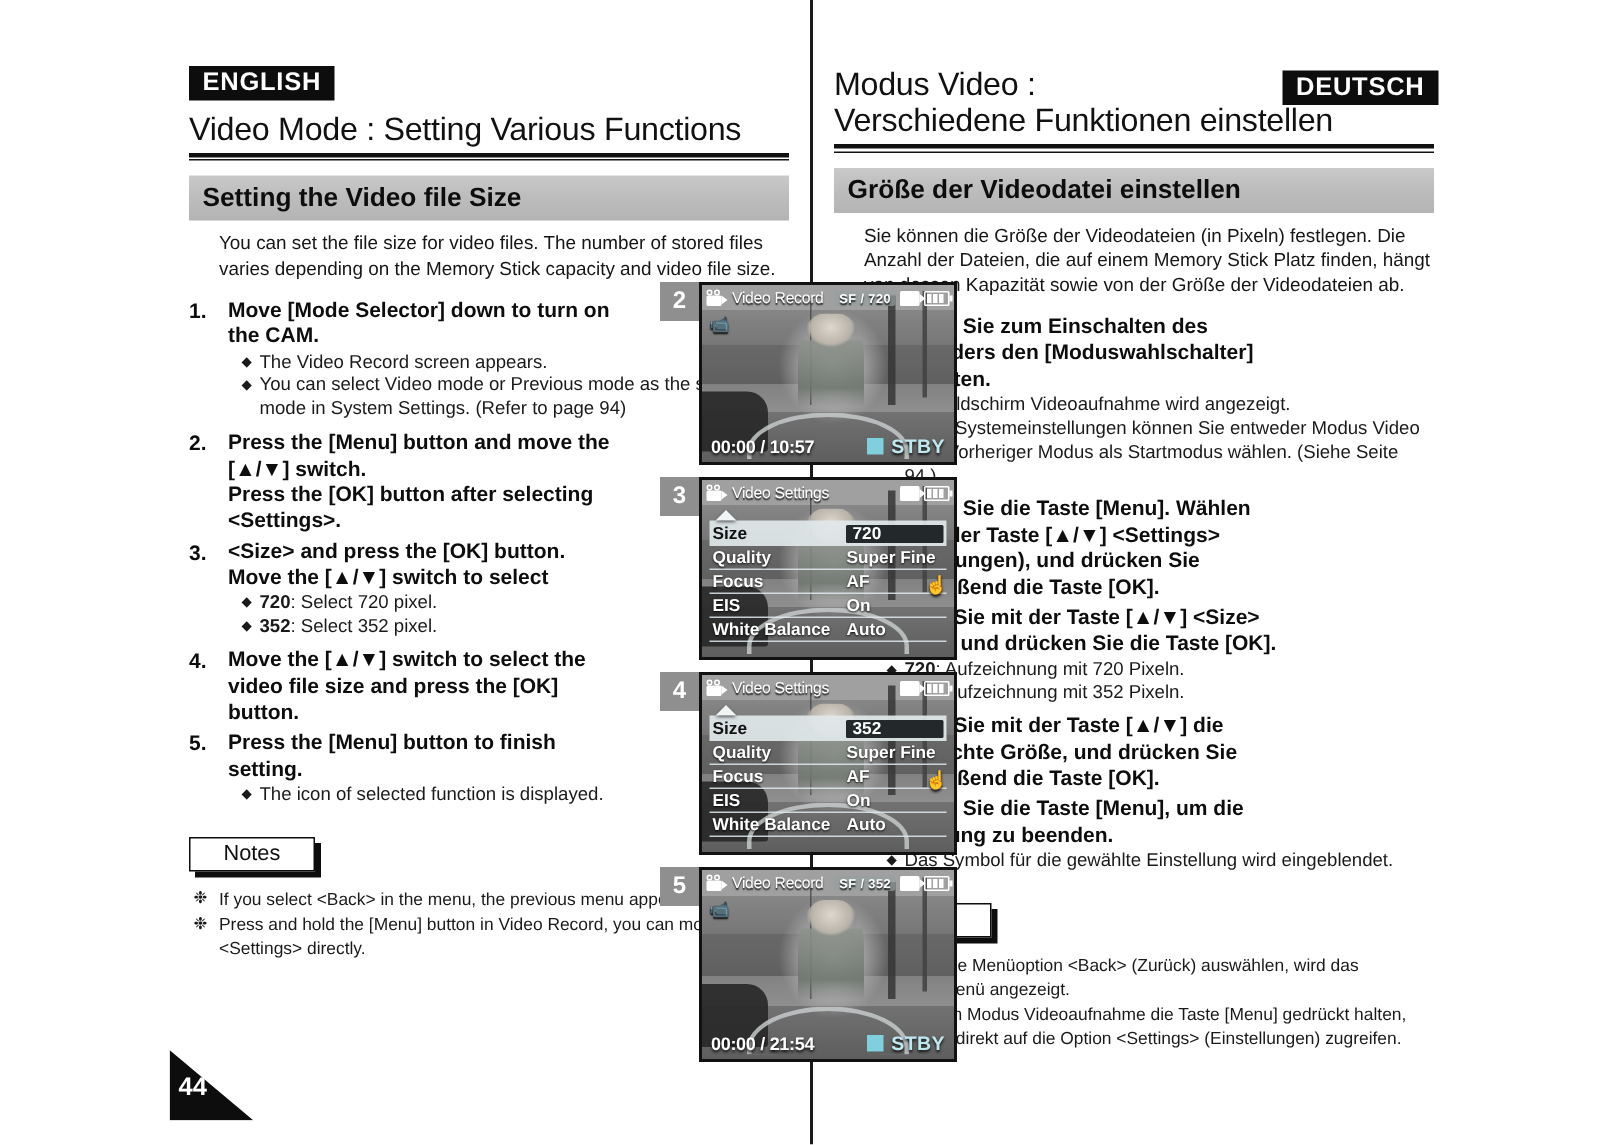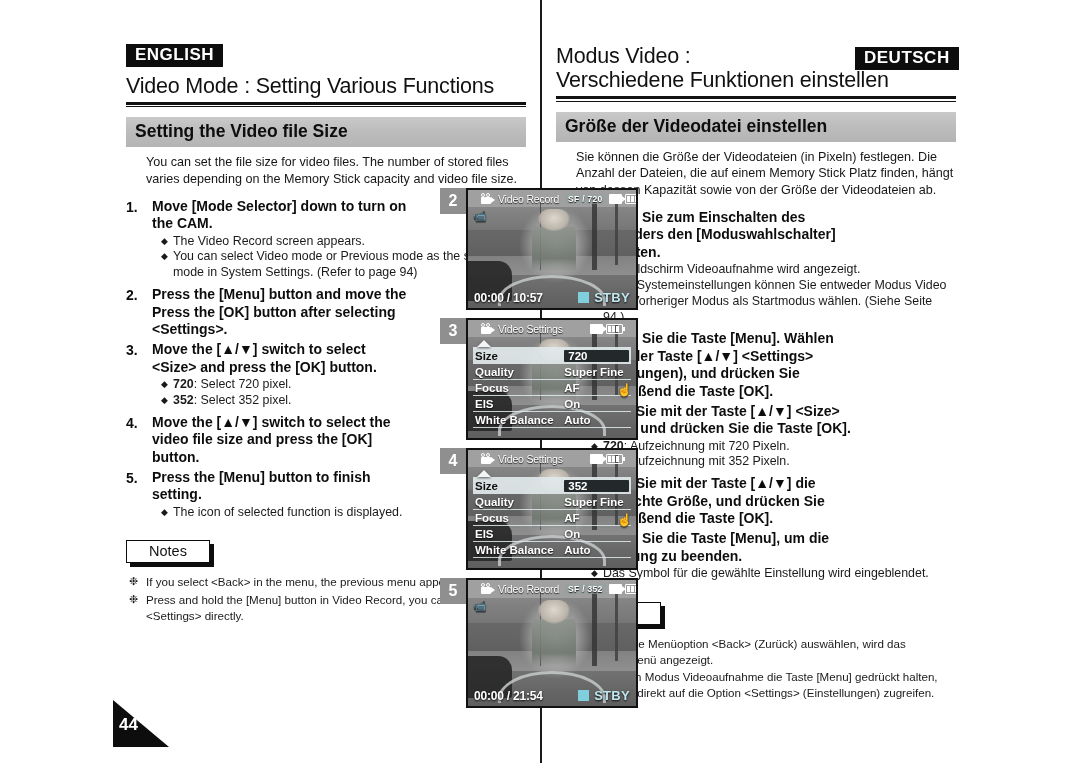--- a/index.html
+++ b/index.html
@@ -267,21 +267,21 @@
     opacity: .9;
   }
 
   
   .lcd-top {
     position: absolute;
     left: 0; right: 0; top: 0;
     height: 17px;
     display: flex;
     align-items: center;
-    padding: 0 13px;
+    padding: 0 3px;
     gap: 3px;
     font-size: 10.5px;
     color: #ffffff;
     text-shadow: 0 1px 1px rgba(0,0,0,.85);
     z-index: 4;
   }
   .lcd-mode-icon {
     width: 14px; height: 11px;
     position: relative;
     flex: 0 0 14px;
@@ -500,31 +500,32 @@
                 <span class="txt">You can select Video mode or Previous mode as the start-up mode in System Settings. (Refer to page 94)</span>
               </div>
             </div>
           </div>
         </div>
         <div class="step">
           <div class="step-num">2.</div>
           <div class="step-body">
             <div class="step-head">
               <span class="line">Press the [Menu] button and move the</span>
+              <span class="line">[▲/▼] switch.</span>
               <span class="line">Press the [OK] button after selecting</span>
               <span class="line">&lt;Settings&gt;.</span>
             </div>
           </div>
         </div>
         <div class="step">
           <div class="step-num">3.</div>
           <div class="step-body">
             <div class="step-head">
+              <span class="line">&lt;Size&gt; and press the [OK] button.</span>
               <span class="line">Move the [▲/▼] switch to select</span>
-              <span class="line">&lt;Size&gt; and press the [OK] button.</span>
             </div>
             <div class="sub-list">
               <div class="sub-item">
                 <span class="dia">◆</span>
                 <span class="txt"><b>720</b>: Select 720 pixel.</span>
               </div>
               <div class="sub-item">
                 <span class="dia">◆</span>
                 <span class="txt"><b>352</b>: Select 352 pixel.</span>
               </div>

